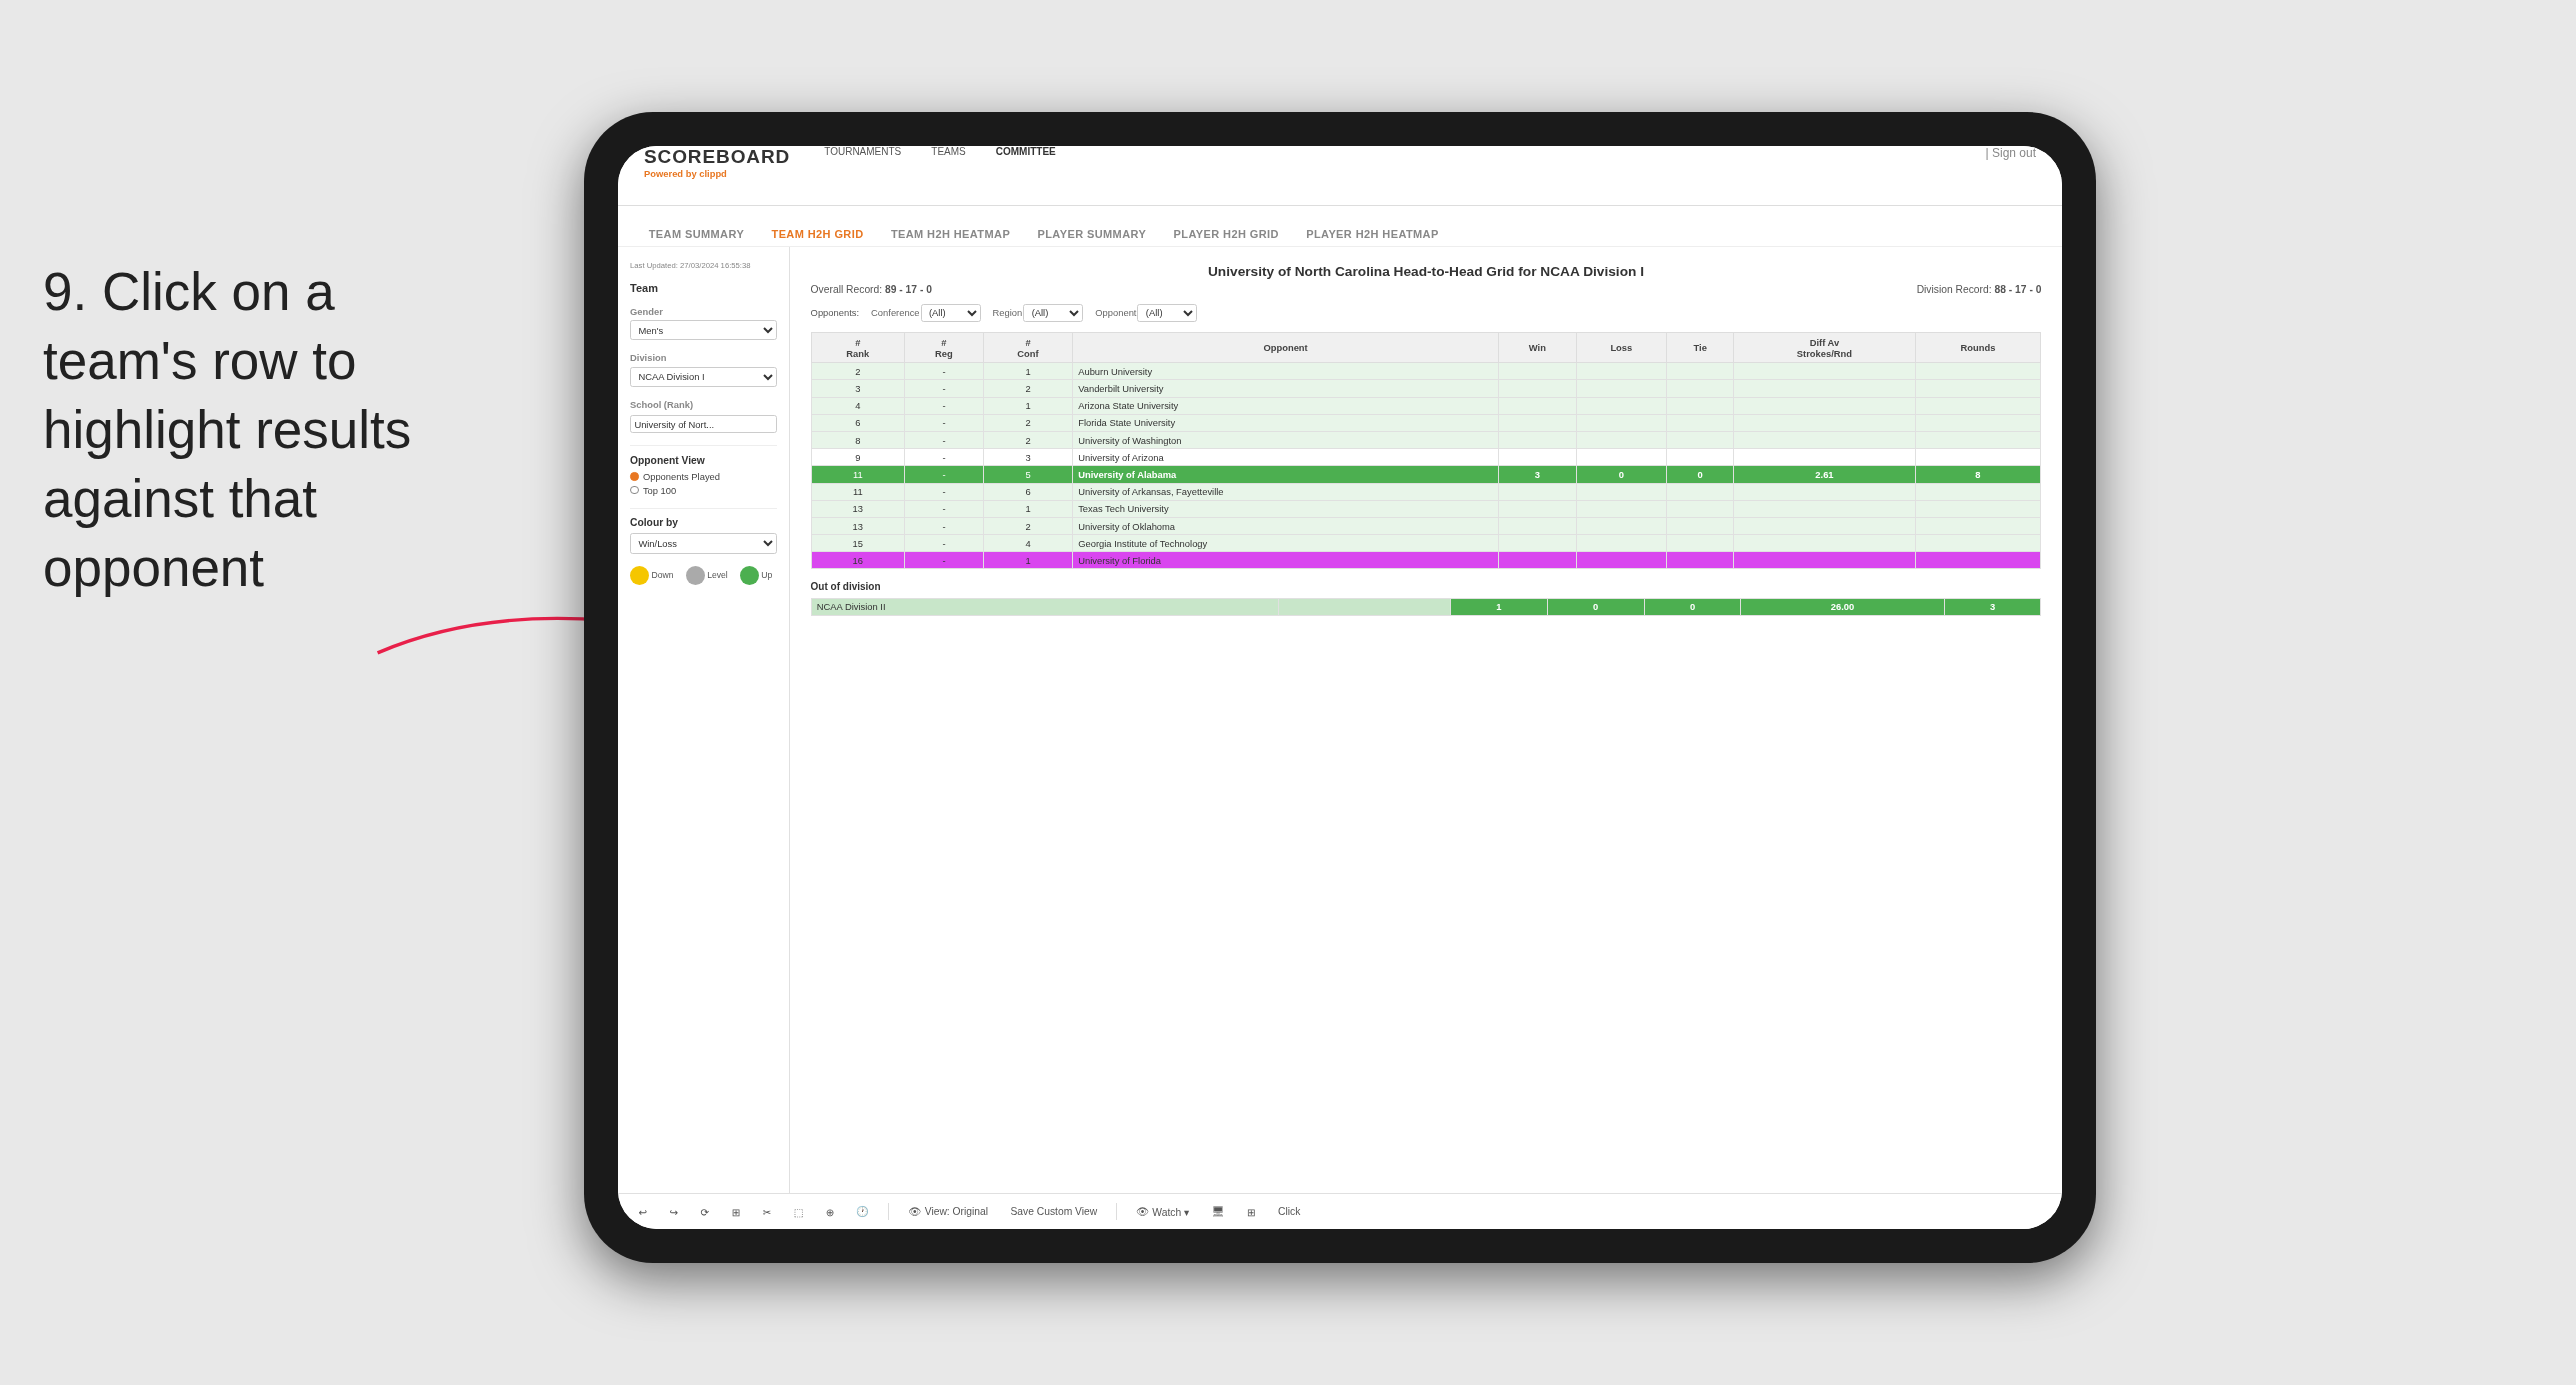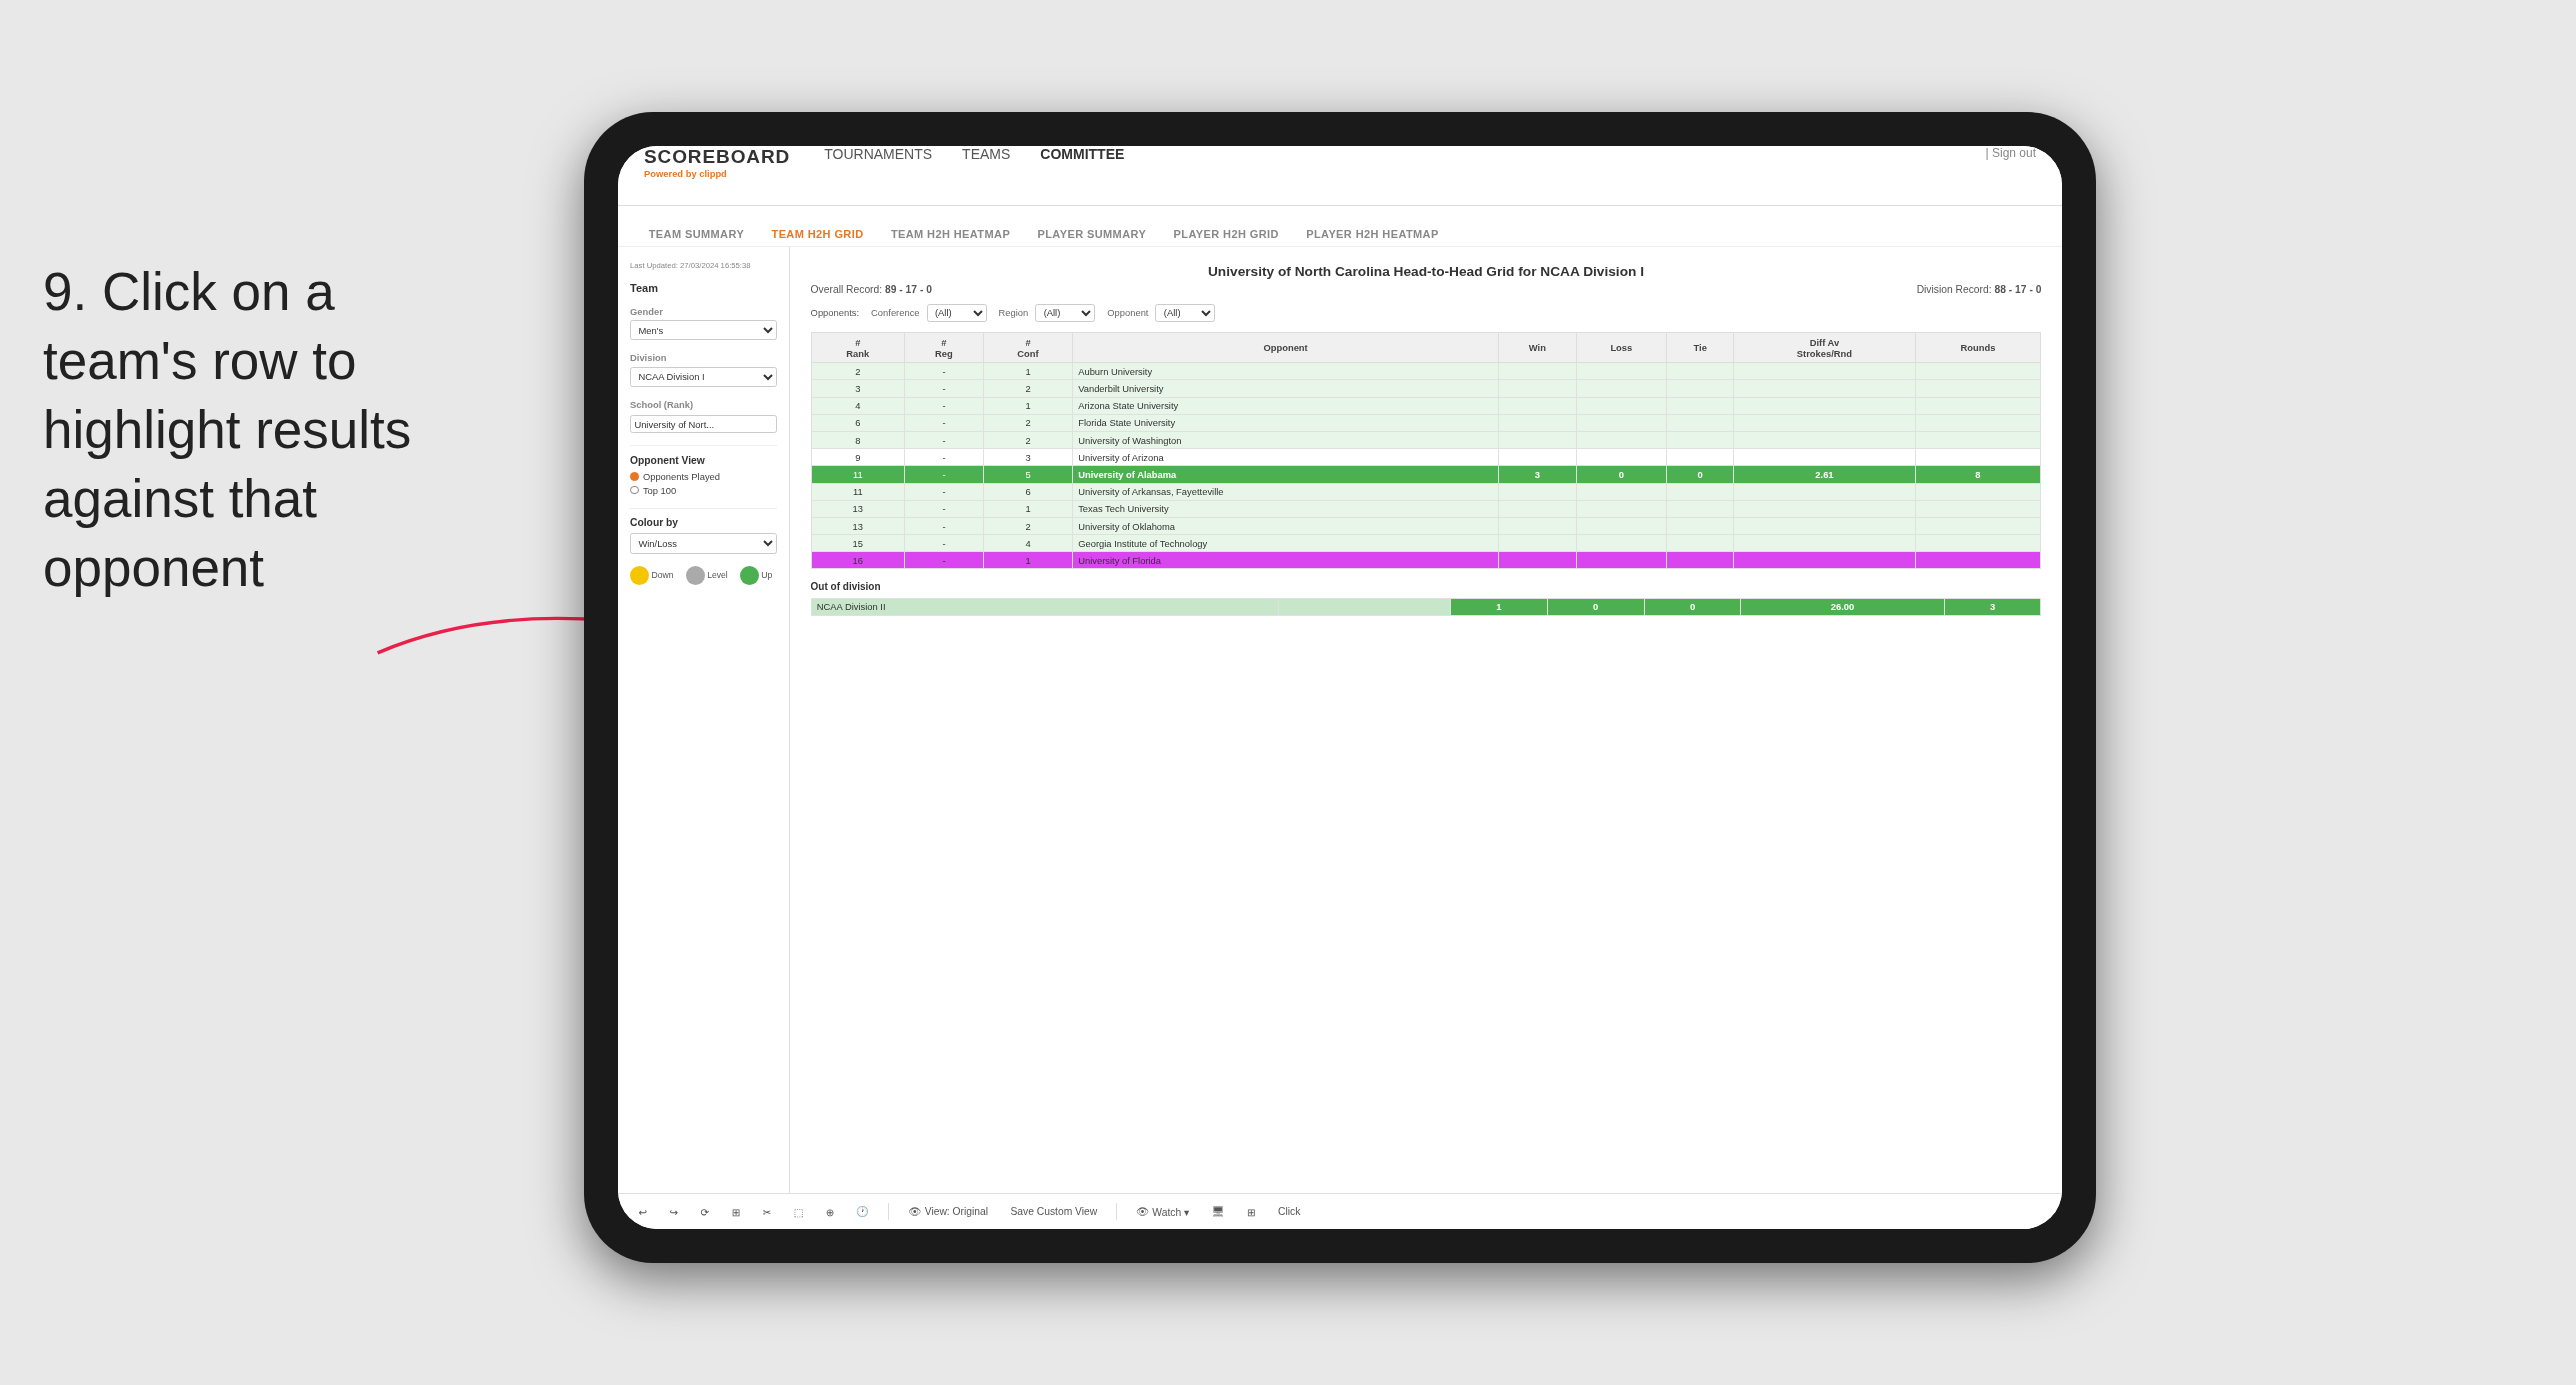--- a/index.html
+++ b/index.html
@@ -92,21 +92,21 @@
       font-weight: bold;
     }
 
     .nav-links {
       display: flex;
       gap: 30px;
       flex: 1;
     }
 
     .nav-link {
-      font-size: 14px;
+      font-size: 10px;
       color: #555;
       cursor: pointer;
       text-decoration: none;
       font-weight: 500;
     }
 
     .nav-link.active {
       color: #333;
       font-weight: 700;
     }
@@ -297,21 +297,21 @@
       gap: 12px;
       margin-bottom: 10.3px;
       font-size: 9.4px;
       color: #555;
       align-items: center;
     }
 
     .filter-group {
       display: flex;
       align-items: center;
-      gap: 7px;
+      gap: 1px;
     }
 
     .filter-label {
       font-size: 9.4px;
       color: #666;
     }
 
     .filter-select {
       font-size: 9.4px;
       padding: 1.7px 13.7px 1.7px 3.4px;

